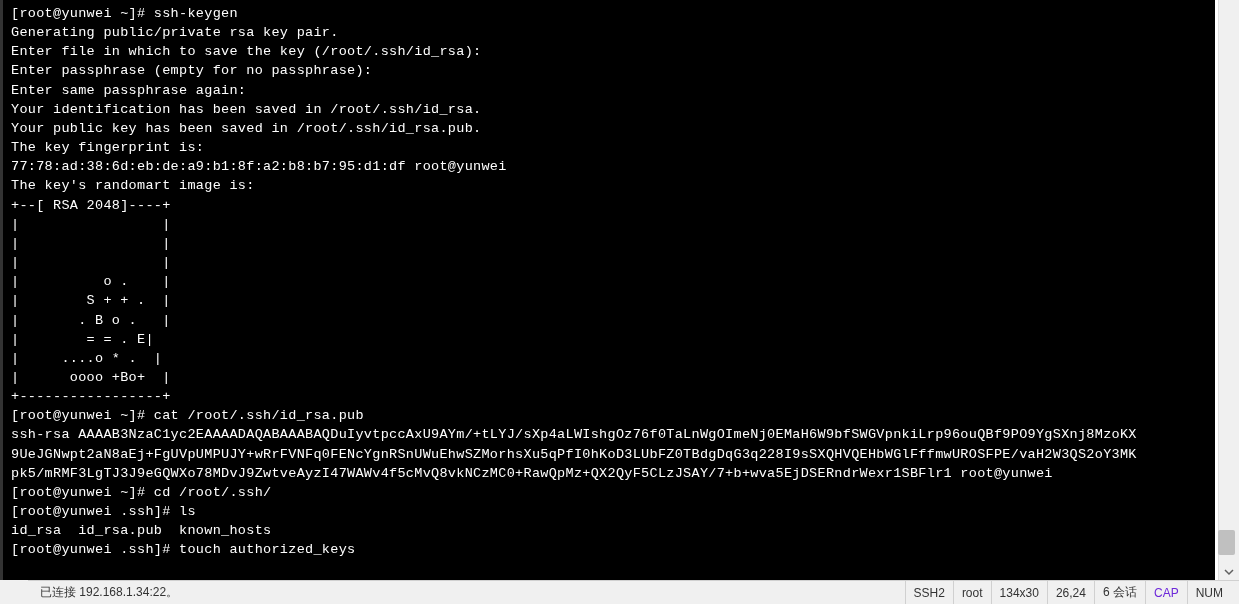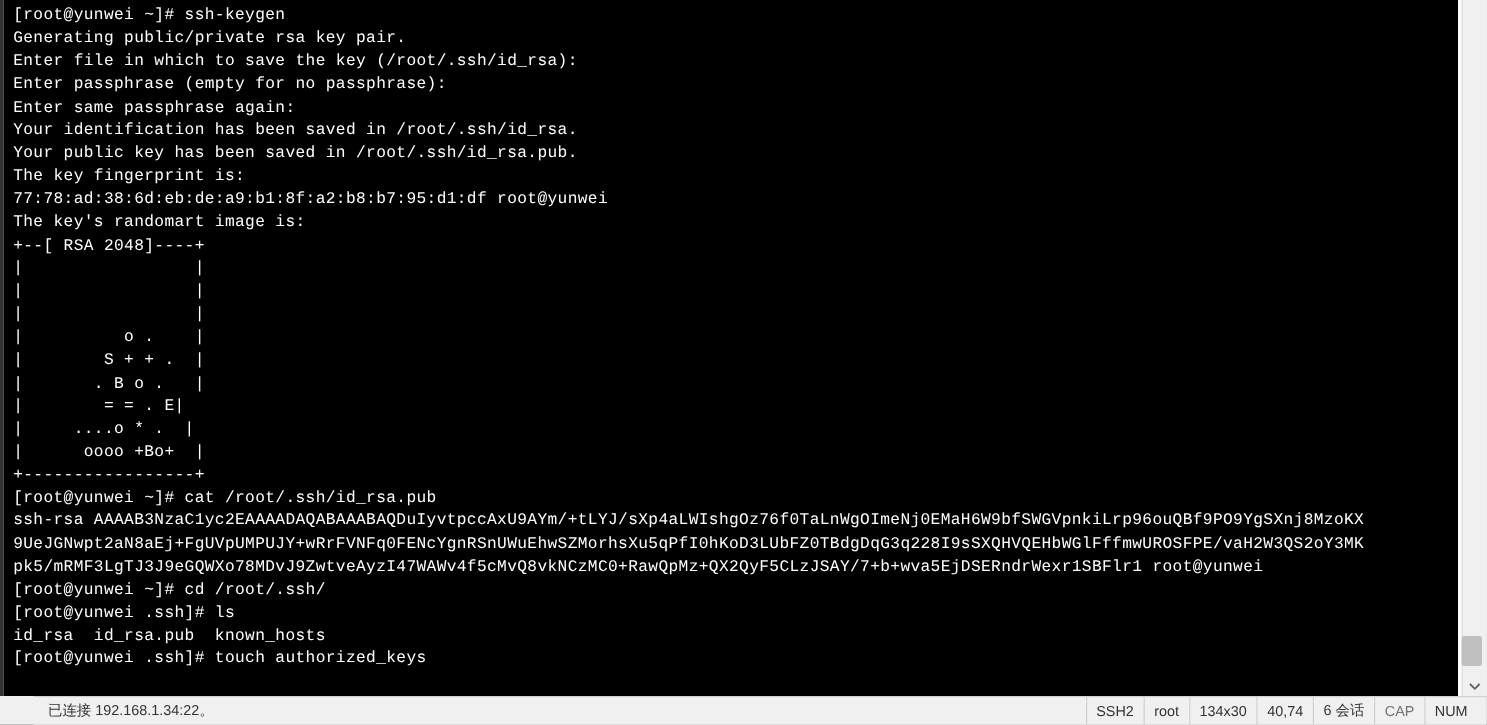--- a/index.html
+++ b/index.html
@@ -103,21 +103,21 @@
       text-align: center;
     }
     .status-cell {
       padding: 0 8px;
       border-left: 1px solid #d0d0d0;
       height: 24px;
       display: flex;
       align-items: center;
     }
     .status-cell.dim {
-      color: #737373;
+      color: #6d28d9;
     }
   </style>
 </head>
 <body>
 
 <div class="terminal-container">
   <div class="terminal" id="terminal-body"><div class="terminal-line">[root@yunwei ~]# ssh-keygen</div><div class="terminal-line">Generating public/private rsa key pair.</div><div class="terminal-line">Enter file in which to save the key (/root/.ssh/id_rsa):</div><div class="terminal-line">Enter passphrase (empty for no passphrase):</div><div class="terminal-line">Enter same passphrase again:</div><div class="terminal-line">Your identification has been saved in /root/.ssh/id_rsa.</div><div class="terminal-line">Your public key has been saved in /root/.ssh/id_rsa.pub.</div><div class="terminal-line">The key fingerprint is:</div><div class="terminal-line">77:78:ad:38:6d:eb:de:a9:b1:8f:a2:b8:b7:95:d1:df root@yunwei</div><div class="terminal-line">The key's randomart image is:</div><div class="terminal-line">+--[ RSA 2048]----+</div><div class="terminal-line">|                 |</div><div class="terminal-line">|                 |</div><div class="terminal-line">|                 |</div><div class="terminal-line">|          o .    |</div><div class="terminal-line">|        S + + .  |</div><div class="terminal-line">|       . B o .   |</div><div class="terminal-line">|        = = . E|</div><div class="terminal-line">|     ....o * .  |</div><div class="terminal-line">|      oooo +Bo+  |</div><div class="terminal-line">+-----------------+</div><div class="terminal-line">[root@yunwei ~]# cat /root/.ssh/id_rsa.pub</div><div class="terminal-line">ssh-rsa AAAAB3NzaC1yc2EAAAADAQABAAABAQDuIyvtpccAxU9AYm/+tLYJ/sXp4aLWIshgOz76f0TaLnWgOImeNj0EMaH6W9bfSWGVpnkiLrp96ouQBf9PO9YgSXnj8MzoKX</div><div class="terminal-line">9UeJGNwpt2aN8aEj+FgUVpUMPUJY+wRrFVNFq0FENcYgnRSnUWuEhwSZMorhsXu5qPfI0hKoD3LUbFZ0TBdgDqG3q228I9sSXQHVQEHbWGlFffmwUROSFPE/vaH2W3QS2oY3MK</div><div class="terminal-line">pk5/mRMF3LgTJ3J9eGQWXo78MDvJ9ZwtveAyzI47WAWv4f5cMvQ8vkNCzMC0+RawQpMz+QX2QyF5CLzJSAY/7+b+wva5EjDSERndrWexr1SBFlr1 root@yunwei</div><div class="terminal-line">[root@yunwei ~]# cd /root/.ssh/</div><div class="terminal-line">[root@yunwei .ssh]# ls</div><div class="terminal-line">id_rsa  id_rsa.pub  known_hosts</div><div class="terminal-line">[root@yunwei .ssh]# touch authorized_keys</div></div>
   <div class="scrollbar-area">
     <div class="scrollbar-track">
       <div class="scrollbar-thumb"></div>
@@ -129,18 +129,18 @@
     </div>
   </div>
 </div>
 
 <div class="status-bar">
   <div class="status-left">已连接 192.168.1.34:22。</div>
   <div class="status-right">
     <div class="status-cell">SSH2</div>
     <div class="status-cell">root</div>
     <div class="status-cell">134x30</div>
-    <div class="status-cell">40,74</div>
+    <div class="status-cell">26,24</div>
     <div class="status-cell">6 会话</div>
     <div class="status-cell dim">CAP</div>
     <div class="status-cell">NUM</div>
   </div>
 </div>
 
 </body></html>

